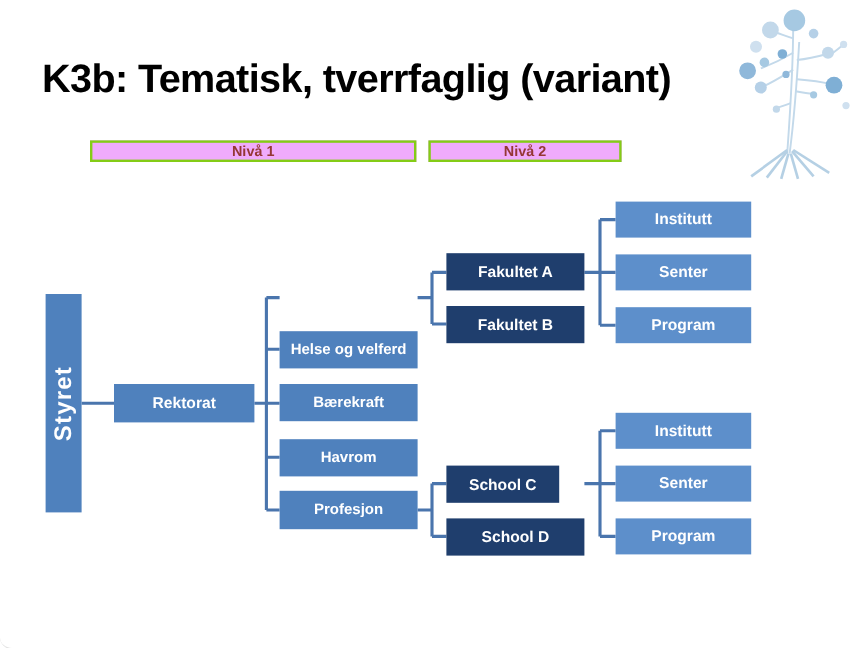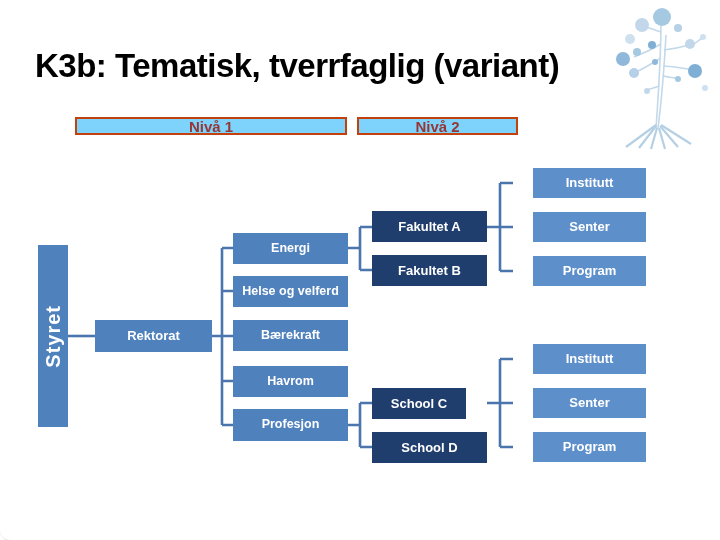--- a/index.html
+++ b/index.html
@@ -10,32 +10,32 @@
     border-radius:0 0 10px 10px;
     padding-left:32px;
   }
   .title{
     position:absolute;left:35px;top:47px;margin:0;
     font-size:33px;font-weight:bold;color:#000000;letter-spacing:-0.5px;
     white-space:nowrap;z-index:3;
   }
   .nivaa{
     position:absolute;height:18px;box-sizing:border-box;
-    border:2px solid #c2410c;background:#7dd3fc;
+    border:2px solid #84cc16;background:#f0abfc;
     display:flex;align-items:center;justify-content:center;
-    font-size:15px;font-weight:bold;color:#953735;z-index:2;
+    font-size:12px;font-weight:bold;color:#953735;z-index:2;
   }
   .box{
     position:absolute;display:flex;align-items:center;justify-content:center;
     color:#ffffff;font-weight:bold;font-size:13px;text-align:center;
     z-index:2;line-height:1.05;
   }
   .mid{background:#4F81BD;}
   .navy{background:#1F3E6D;}
-  .light{background:#5D8FCB;margin-left:20px;}
+  .light{background:#5D8FCB;}
   .vtext{
     writing-mode:vertical-rl;transform:rotate(180deg);
     font-size:20px;font-weight:bold;letter-spacing:1px;
   }
   .connectors,.tree{position:absolute;z-index:1;}
   .connectors{left:0;top:0;}
   .tree{left:606px;top:0;z-index:0;}
 </style>
 </head>
 <body>
@@ -97,21 +97,20 @@
       <path d="M487 403 H513 M500 359 V447 M500 359 H513 M500 447 H513"></path>
     </g>
   </svg>
 
   <div class="box mid" style="left:38px;top:245px;width:30px;height:182px;">
     <span class="vtext">Styret</span>
   </div>
 
   <div class="box mid" style="left:95px;top:320px;width:117px;height:32px;text-align:right;">Rektorat</div>
 
-  <div class="box mid" style="left:233px;top:233px;width:115px;height:31px;font-size:12.5px;">Energi</div>
   <div class="box mid" style="left:233px;top:276px;width:115px;height:31px;font-size:12.5px;">Helse og velferd</div>
   <div class="box mid" style="left:233px;top:320px;width:115px;height:31px;font-size:12.5px;">Bærekraft</div>
   <div class="box mid" style="left:233px;top:366px;width:115px;height:31px;font-size:12.5px;">Havrom</div>
   <div class="box mid" style="left:233px;top:409px;width:115px;height:32px;font-size:12.5px;">Profesjon</div>
 
   <div class="box navy" style="left:372px;top:211px;width:115px;height:31px;">Fakultet A</div>
   <div class="box navy" style="left:372px;top:255px;width:115px;height:31px;">Fakultet B</div>
 
   <div class="box light" style="left:513px;top:168px;width:113px;height:30px;">Institutt</div>
   <div class="box light" style="left:513px;top:212px;width:113px;height:30px;">Senter</div>

